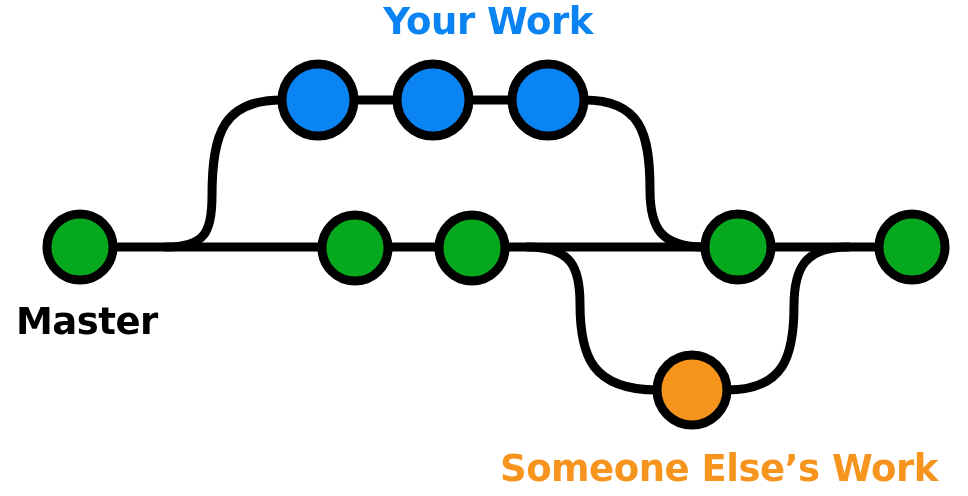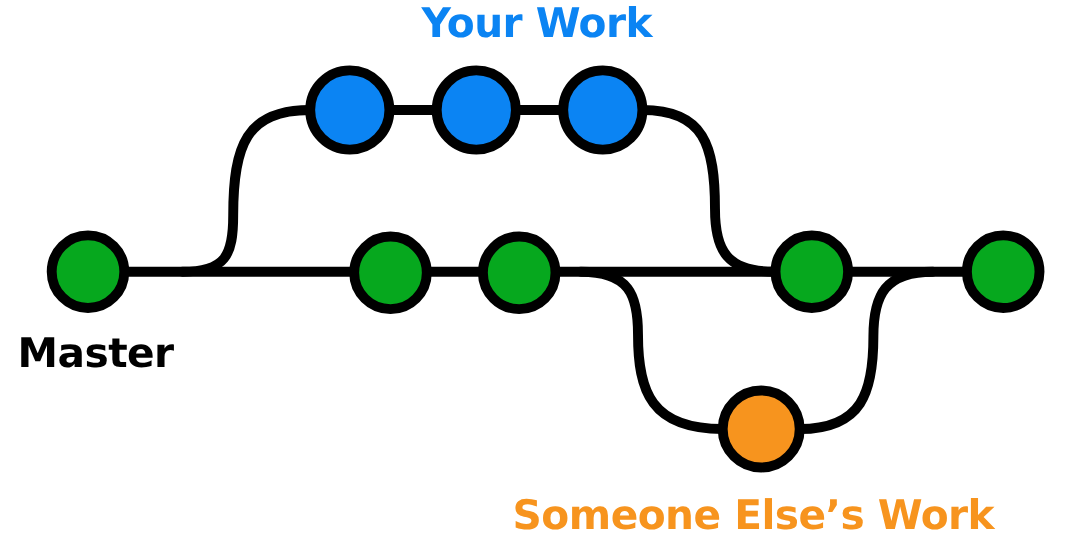--- a/index.html
+++ b/index.html
@@ -42,21 +42,21 @@
     width: 968px;
     text-align: center;
     font-size: 37px;
   }
   #label-master {
     left: 16px;
     top: 303px;
     font-size: 37px;
   }
   #label-someone-else {
-    left: 466px;
+    left: 500px;
     top: 450px;
     font-size: 37px;
   }
 </style>
 </head>
 <body>
 
 <div id="diagram-root">
 
   <svg id="git-graph-svg" viewBox="0 0 968 496" xmlns="http://www.w3.org/2000/svg">

